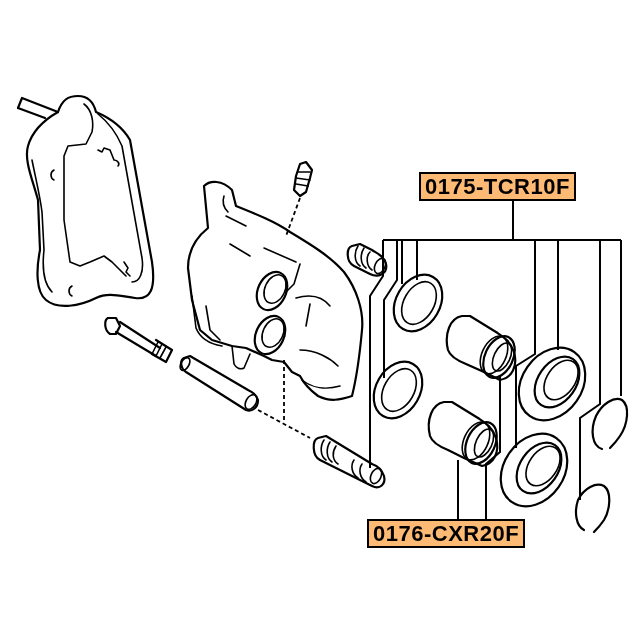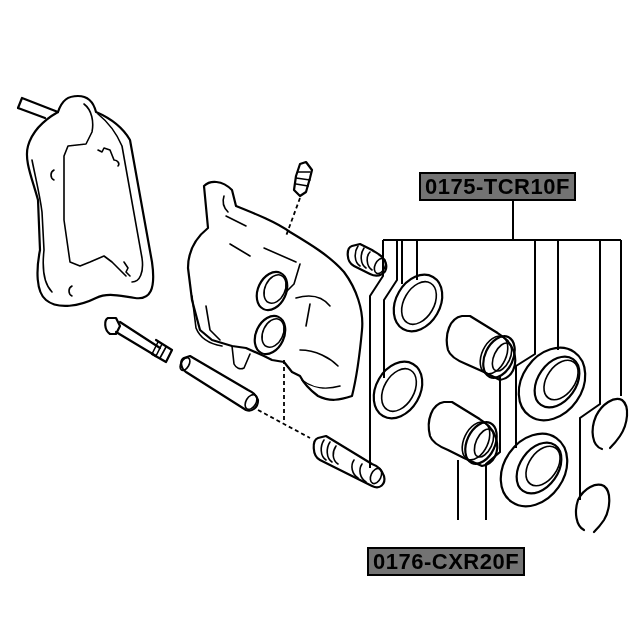--- a/index.html
+++ b/index.html
@@ -5,32 +5,32 @@
   html, body { margin: 0; padding: 0; background: #ffffff; }
   body { width: 640px; height: 640px; position: relative; overflow: hidden; }
   #diagram { position: absolute; left: 0; top: 0; width: 640px; height: 640px; }
   .ln { fill: none; stroke: #000; stroke-width: 2.2; stroke-linecap: round; stroke-linejoin: round; }
   .thin { fill: none; stroke: #000; stroke-width: 1.6; stroke-linecap: round; stroke-linejoin: round; }
   .dash { fill: none; stroke: #000; stroke-width: 1.8; stroke-dasharray: 4 3; }
   .lead { fill: none; stroke: #000; stroke-width: 2; }
   .part-label {
     position: absolute;
     border: 2px solid #000;
-    background: #737373;
+    background: #fdba74;
     font-family: "Liberation Sans", sans-serif;
     font-weight: bold;
     font-size: 22px;
     line-height: 24px;
     padding: 1px 4px 0 4px;
     color: #000;
     letter-spacing: 0.5px;
     white-space: nowrap;
   }
   #label-top { left: 419px; top: 172px; }
-  #label-bottom { left: 367px; top: 519px; margin-top: 28px; }
+  #label-bottom { left: 367px; top: 519px; }
 </style>
 </head>
 <body>
 
 <svg id="diagram" viewBox="0 0 640 640" xmlns="http://www.w3.org/2000/svg">
 
   <g>
     <path class="ln" d="M18,108 L45,118"></path>
     <path class="ln" d="M18,108 L22,98 L58,112"></path>
     <path class="ln" d="M58,112 C62,100 68,96 78,96 C90,96 94,104 96,112 C110,118 122,126 130,140 L152,262 C156,290 150,300 135,298 C120,296 108,292 96,298 C80,306 58,310 46,300 C36,292 36,270 40,250 L38,200 C32,178 24,160 28,146 C32,132 44,120 58,112 Z"></path>

